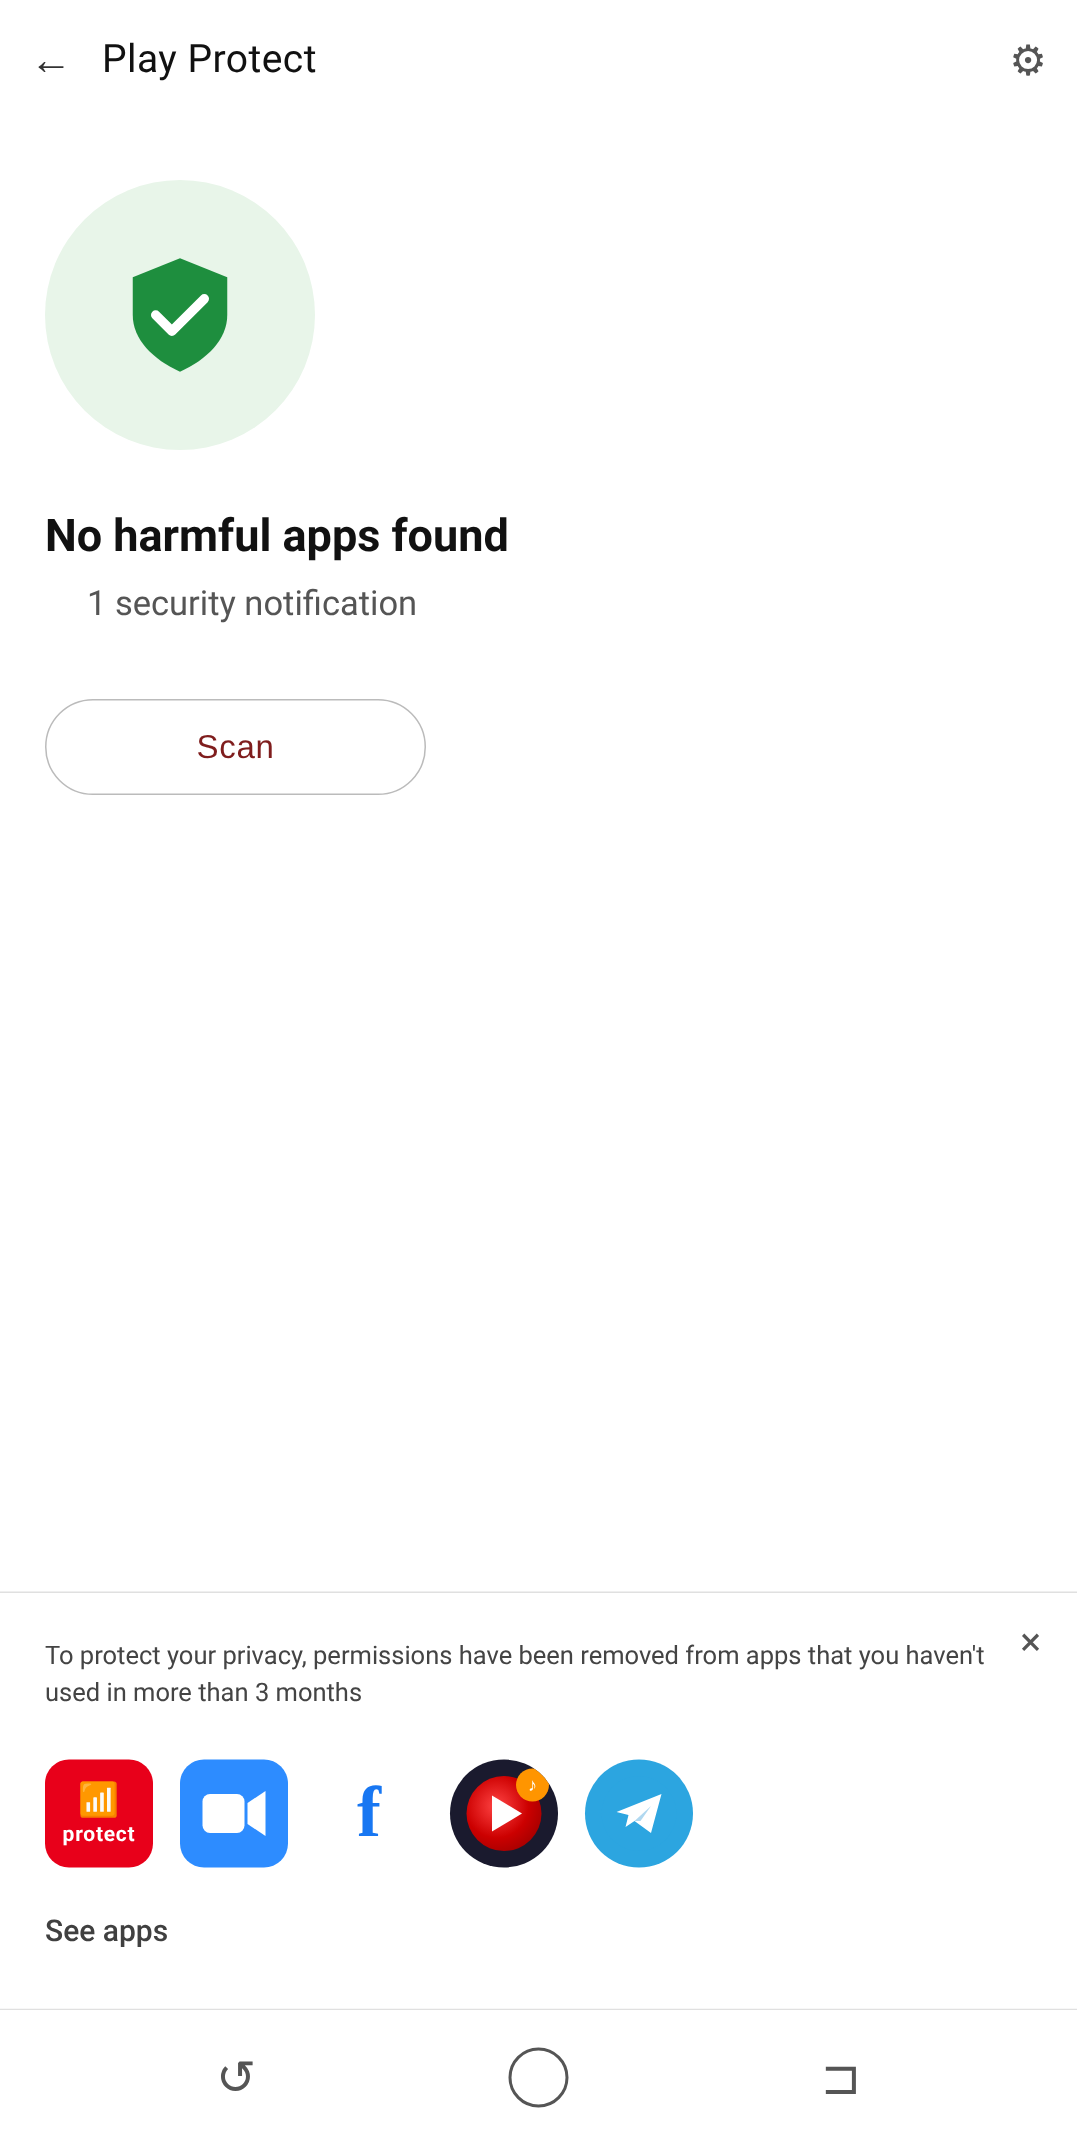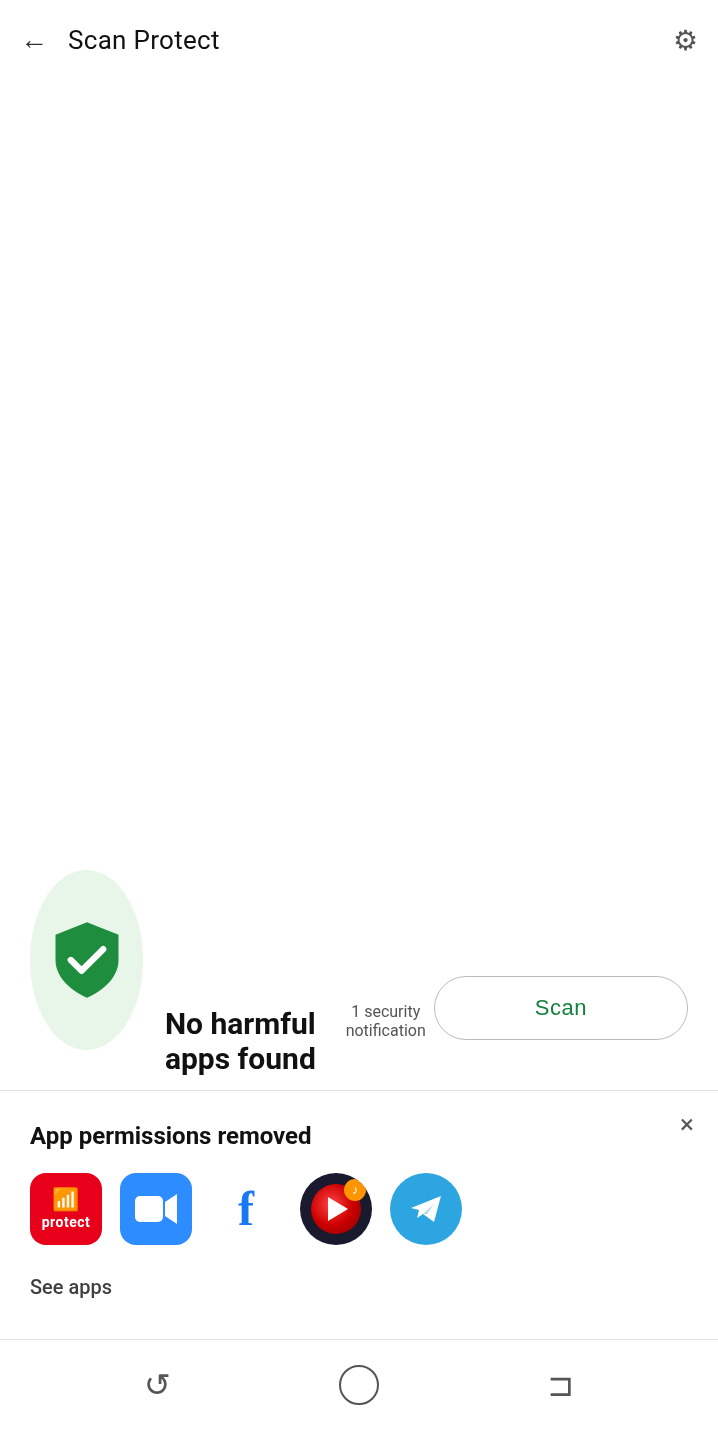--- a/index.html
+++ b/index.html
@@ -39,22 +39,22 @@
     .header-gear {
       font-size: 28px;
       color: #555;
       cursor: pointer;
     }
 
     
     .main-content {
       flex: 1;
       display: flex;
-      flex-direction: row;
-      align-items: flex-end;
+      flex-direction: column;
+      align-items: flex-start;
       padding: 40px 30px 0;
     }
 
     
     .shield-circle {
       width: 180px;
       height: 180px;
       border-radius: 50%;
       background: #e8f5e9;
       display: flex;
@@ -69,34 +69,35 @@
 
     
     .status-title {
       font-size: 30px;
       font-weight: 700;
       color: #111;
       text-align: center;
       margin-bottom: 14px;
     }
     .status-subtitle {
-      font-size: 16px;
+      font-size: 23px;
       color: #555;
       text-align: center;
       margin-bottom: 50px;
+      margin-left: 28px;
     }
 
     
     .scan-btn {
       border: 1.5px solid #bbb;
       border-radius: 50px;
       background: #fff;
       padding: 18px 100px;
       font-size: 22px;
-      color: #15803d;
+      color: #7f1d1d;
       font-weight: 500;
       cursor: pointer;
       letter-spacing: 0.5px;
       margin-bottom: 50px;
       outline: none;
     }
 
     
     .divider-light {
       width: 100%;
@@ -266,21 +267,21 @@
       border-bottom: 12px solid transparent;
       border-left: 20px solid white;
       margin-left: 4px;
     }
   </style>
 </head>
 <body>
 
 <div class="header">
   <span class="header-back">←</span>
-  <span class="header-title">Scan Protect</span>
+  <span class="header-title">Play Protect</span>
   <span class="header-gear">⚙</span>
 </div>
 
 <div class="main-content">
 
   <div class="shield-circle">
     <svg class="shield-icon-svg" viewBox="0 0 100 100" xmlns="http://www.w3.org/2000/svg">
       <path d="M50 8 L85 22 L85 50 C85 68 70 83 50 92 C30 83 15 68 15 50 L15 22 Z" fill="#1e8e3e"></path>
       <polyline points="32,50 44,62 68,38" stroke="white" stroke-width="7" fill="none" stroke-linecap="round" stroke-linejoin="round"></polyline>
     </svg>
@@ -290,21 +291,21 @@
   <div class="status-subtitle">1 security notification</div>
 
   <button class="scan-btn">Scan</button>
 
 </div>
 
 <div class="divider-light"></div>
 
 <div class="permissions-card">
   <span class="permissions-close">×</span>
-  <div class="permissions-title">App permissions removed</div>
+  <div class="permissions-desc">To protect your privacy, permissions have been removed from apps that you haven't used in more than 3 months</div>
 
   
   <div class="app-icons-row">
 
     <div class="app-icon app-icon-airtel">
       <span class="airtel-wifi">📶</span>
       <span class="airtel-label">protect</span>
     </div>
 
     <div class="app-icon app-icon-zoom">

